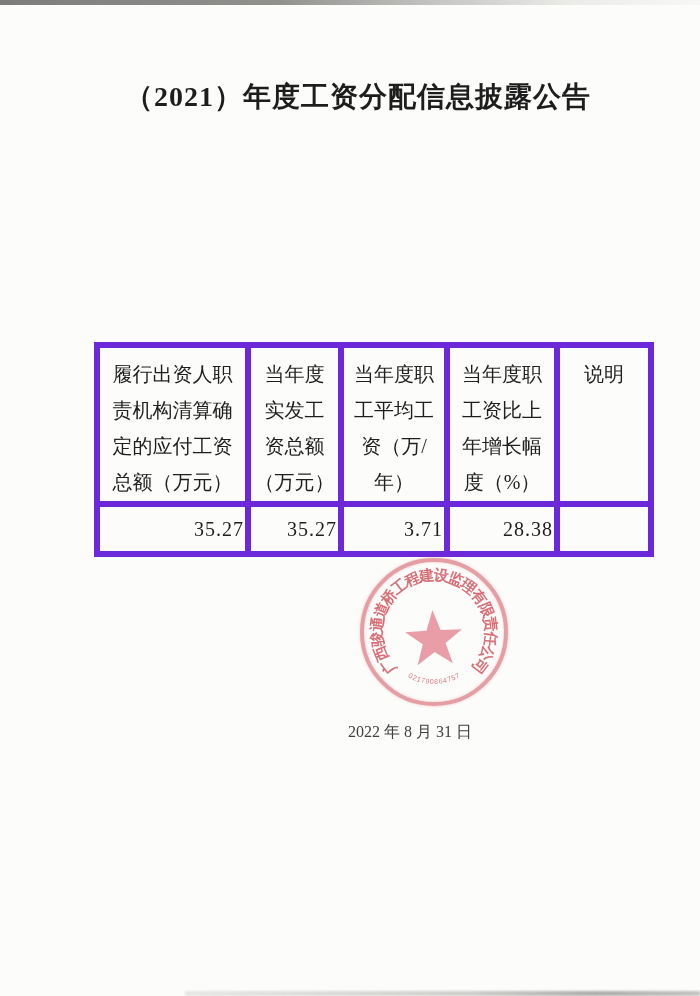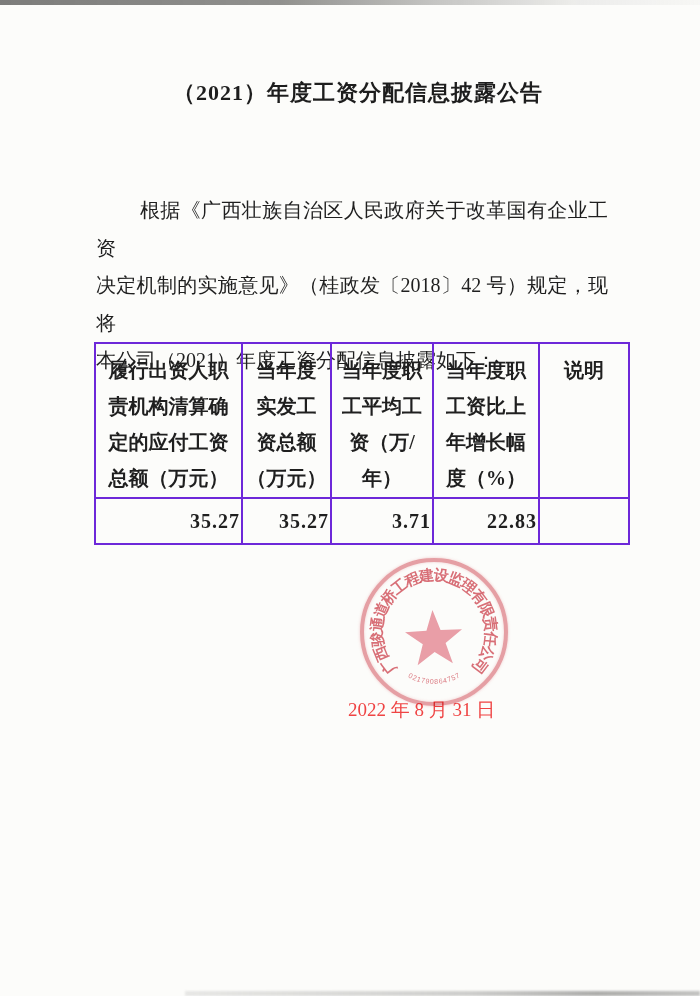--- a/index.html
+++ b/index.html
@@ -25,53 +25,53 @@
     position:absolute; bottom:0; left:185px; width:515px; height:5px;
     background:linear-gradient(90deg,
       rgba(170,170,168,.25) 0%, rgba(150,150,148,.45) 55%,
       rgba(120,120,118,.6) 80%, rgba(140,140,138,.5) 100%);
     filter:blur(0.8px);
   }
   .doc-title {
     position:absolute; top:78px; left:0; width:700px;
     padding-left:16px; box-sizing:border-box;
     text-align:center;
-    font-size:22px; font-weight:bold; letter-spacing:1px;
+    font-size:28px; font-weight:bold; letter-spacing:1px;
     color:#1d1d1d;
   }
   .body-text {
     position:absolute; top:192px; left:96px; width:512px;
     font-size:20px; color:#1f1f1f;
   }
   .body-line { line-height:37.5px; text-align:justify; text-align-last:justify; }
   .body-line.first { text-indent:44px; }
   .body-line.last  { text-align:left; text-align-last:left; }
 
   table.wage-table {
     position:absolute; top:342px; left:94px;
     border-collapse:collapse; table-layout:fixed;
     font-size:20px; color:#1f1f1f;
   }
-  .wage-table th, .wage-table td { border:2px solid #6d28d9; font-weight:bold; }
+  .wage-table th, .wage-table td { border:6px solid #6d28d9; font-weight:normal; }
   .wage-table th {
     vertical-align:top; text-align:center;
     padding-top:8px; line-height:36px;
     white-space:pre-line;
   }
   .wage-table td { height:42px; text-align:right; vertical-align:middle; letter-spacing:1px; }
   .c0{width:143px}.c1{width:85px}.c2{width:98px}.c3{width:102px}.c4{width:86px}
   .wage-table tr.hdr { height:149px; }
 
   .company-line {
     position:absolute; top:650px; left:227px;
     font-size:20px; letter-spacing:0.5px; color:#1e1e1e; z-index:1;
   }
   .date-line {
-    position:absolute; top:697px; left:348px;
-    font-size:19px; color:#ef4444; z-index:1;
+    position:absolute; top:722px; left:348px;
+    font-size:16px; color:#404040; z-index:1;
   }
 
   
   .seal {
     position:absolute; top:558px; left:360px; width:148px; height:148px;
     z-index:3; mix-blend-mode:multiply;
   }
   .seal-ring {
     position:absolute; inset:0; border-radius:50%;
     border:4px solid rgba(214,84,95,.55);
@@ -94,25 +94,20 @@
 </head>
 <body>
 
 <div class="paper">
 
   <div class="scan-edge-top"></div>
   <div class="scan-edge-bottom"></div>
 
   <div class="doc-title">（2021）年度工资分配信息披露公告</div>
 
-  <div class="body-text">
-    <div class="body-line first">根据《广西壮族自治区人民政府关于改革国有企业工资</div>
-    <div class="body-line">决定机制的实施意见》（桂政发〔2018〕42 号）规定，现将</div>
-    <div class="body-line last">本公司（2021）年度工资分配信息披露如下：</div>
-  </div>
 
   <table class="wage-table">
     <tbody>
         <tr class="hdr">
       <th class="c0">履行出资人职
 责机构清算确
 定的应付工资
 总额（万元）</th>
       <th class="c1">当年度
 实发工
@@ -124,21 +119,21 @@
       <th class="c3">当年度职
 工资比上
 年增长幅
 度（%）</th>
       <th class="c4">说明</th>
     </tr>
     <tr>
       <td>35.27</td>
       <td>35.27</td>
       <td>3.71</td>
-      <td>22.83</td>
+      <td>28.38</td>
       <td></td>
     </tr>
   </tbody>
     </table>
 
   <div class="date-line">2022 年 8 月 31 日</div>
 
   <div class="seal">
     <div class="seal-ring"></div>
     <svg class="seal-star" viewBox="0 0 64 64">

